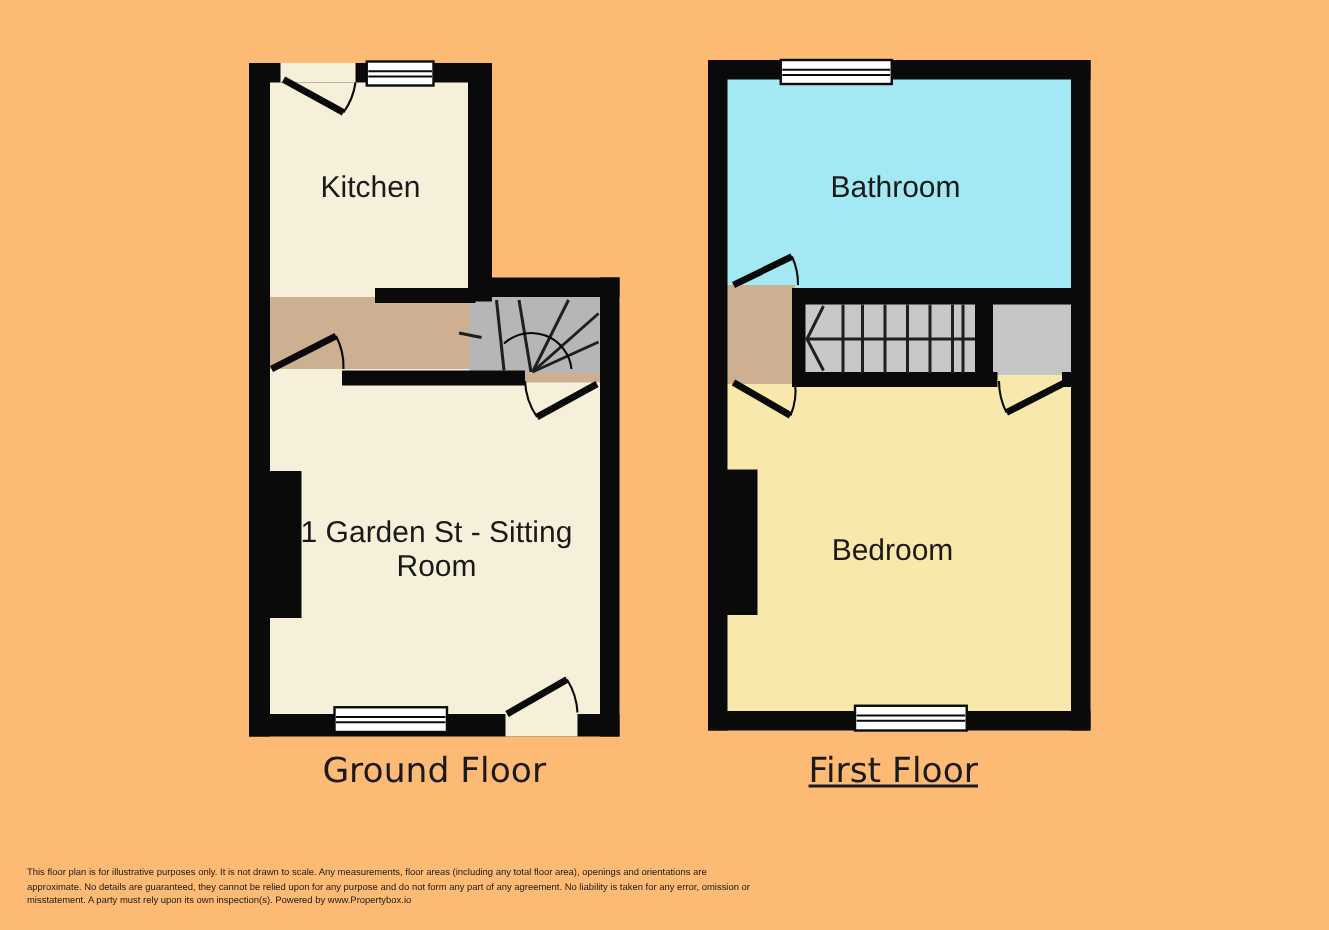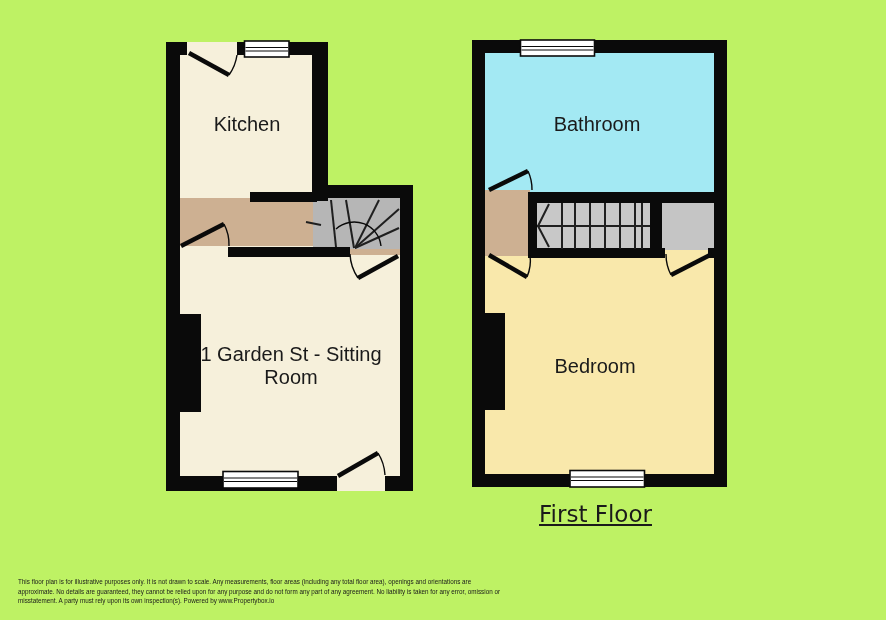--- a/index.html
+++ b/index.html
@@ -1,16 +1,16 @@
 <!DOCTYPE html>
 <html><head>
 <meta charset="utf-8">
 <style>
   html,body{margin:0;padding:0;background:#ffffff;}
-  #canvas{position:relative;width:886px;height:620px;background:#bef264;overflow:hidden;
+  #canvas{position:relative;width:886px;height:620px;background:#fdba74;overflow:hidden;
           font-family:"Liberation Sans",sans-serif;}
   #plan-svg{position:absolute;left:0;top:0;}
   .wall{fill:#0a0a0a;}
   .leaf{stroke:#0a0a0a;stroke-width:4.5;fill:none;}
   .arc{stroke:#0a0a0a;stroke-width:1.4;fill:none;}
   .tread{stroke:#1f1f1f;stroke-width:2;fill:none;}
   .win{fill:#ffffff;stroke:#0a0a0a;stroke-width:1.6;}
   .winline{stroke:#0a0a0a;stroke-width:1.2;}
   .room-label{font-family:"Liberation Sans",sans-serif;font-size:20px;fill:#1a1a1a;text-anchor:middle;}
   .floor-label{position:absolute;top:501px;width:251px;text-align:center;
@@ -151,20 +151,21 @@
       <g>
         <line class="leaf" x1="712" y1="254" x2="671" y2="275"></line>
         <path class="arc" d="M 666 254 A 46 46 0 0 0 671 275"></path>
       </g>
 
       <text class="room-label" x="597" y="131">Bathroom</text>
       <text class="room-label" x="595" y="373">Bedroom</text>
     </g>
   </svg>
 
+  <div class="floor-label" id="floor-label-ground">Ground Floor</div>
   <div class="floor-label" id="floor-label-first">First Floor</div>
 
   <div id="footer">
     <span>This floor plan is for illustrative purposes only. It is not drawn to scale. Any measurements, floor areas (including any total floor area), openings and orientations are</span>
     <span>approximate. No details are guaranteed, they cannot be relied upon for any purpose and do not form any part of any agreement. No liability is taken for any error, omission or</span>
     <span>misstatement. A party must rely upon its own inspection(s). Powered by www.Propertybox.io</span>
   </div>
 
 </div>
 

